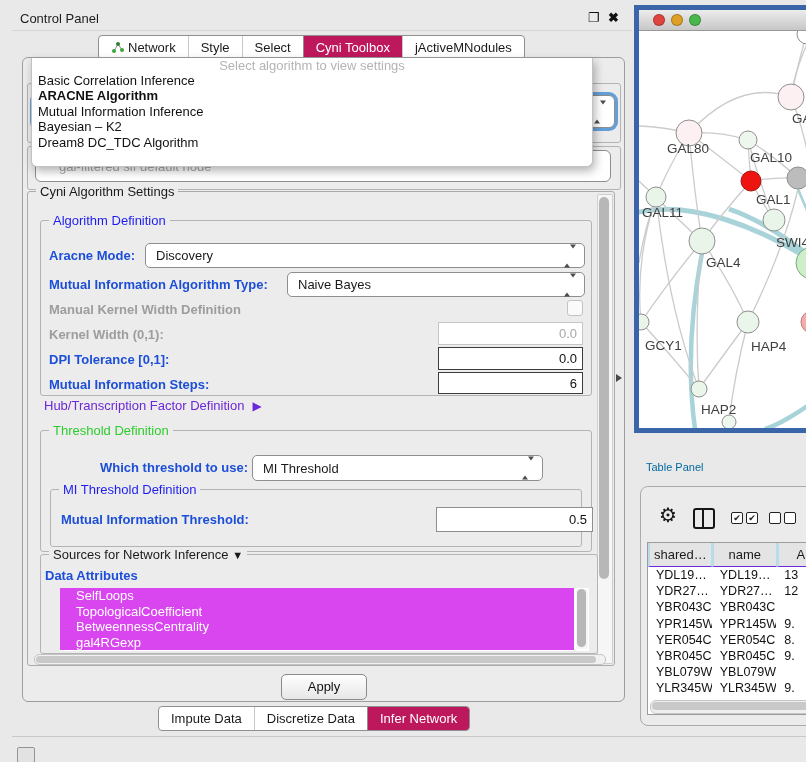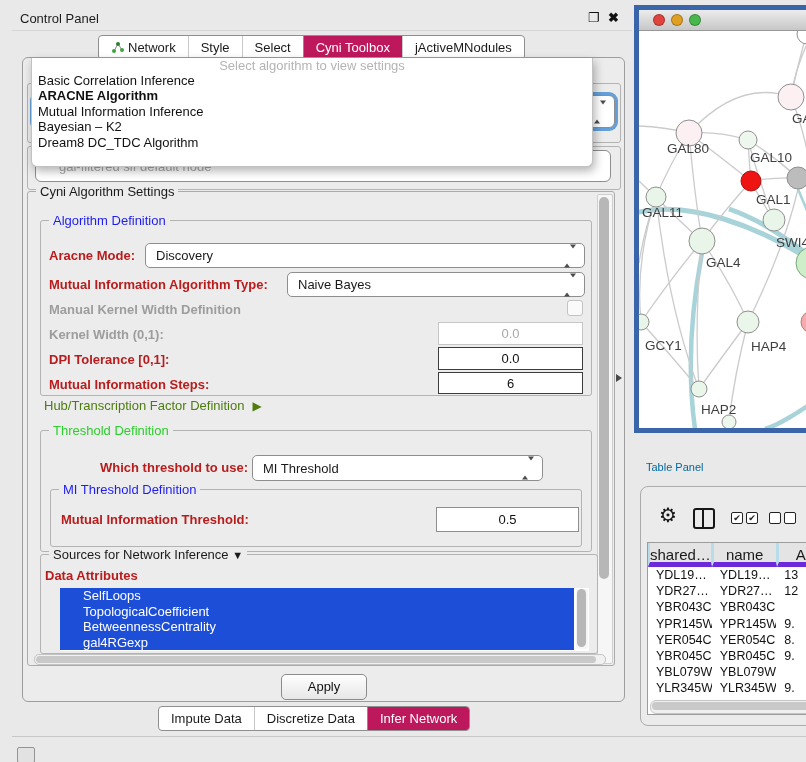--- a/index.html
+++ b/index.html
@@ -16,52 +16,52 @@
   .tab{font-size:13px;color:#1a1a1a;line-height:23px;padding:0 12px;display:flex;align-items:center;gap:4px;
     border-left:1px solid #c9c9c9;white-space:nowrap;}
   .tab:first-child{border-left:none;}
   .tab.selected{background:#be185d;color:#fff;border-left-color:#8f8f8f;}
   .main-panel{position:absolute;left:10px;top:57px;width:601px;height:643px;background:#ececec;
     border:1px solid #9d9d9d;border-radius:6px;}
   .groupbox{position:absolute;border:1px solid #b3b3b3;border-radius:3px;}
   .gtitle{position:absolute;top:-8px;left:8px;background:#ececec;padding:0 4px;font-size:13px;color:#1a1a1a;white-space:nowrap;}
   .gtitle.blue{color:#1d1df0;}
   .gtitle.green{color:#2ecc2e;}
-  .lbl{position:absolute;font-size:13px;font-weight:bold;color:#b91c1c;white-space:nowrap;}
+  .lbl{position:absolute;font-size:13px;font-weight:bold;color:#1d4ed8;white-space:nowrap;}
   .lbl.dis{color:#9d9d9d;}
   .combo{position:absolute;background:#fff;border:1px solid #8e8e8e;border-radius:5px;
     font-size:13px;color:#1a1a1a;display:flex;align-items:center;padding-left:10px;box-sizing:border-box;}
   .combo .arrows{position:absolute;right:8px;top:50%;transform:translateY(-50%);}
   .arr-up{width:0;height:0;border-left:3.5px solid transparent;border-right:3.5px solid transparent;
     border-bottom:4px solid #4c4c4c;margin-bottom:2px;}
   .arr-dn{width:0;height:0;border-left:3.5px solid transparent;border-right:3.5px solid transparent;
     border-top:4px solid #4c4c4c;}
-  .numfield{position:absolute;box-sizing:border-box;text-align:center;font-size:13px;
+  .numfield{position:absolute;box-sizing:border-box;text-align:right;font-size:13px;
     font-family:"Liberation Sans",sans-serif;padding:0 5px;background:#fff;outline:none;}
   .numfield.strong{border:1px solid #3c3c3c;color:#111;}
   .numfield.dis{border:1px solid #c6c6c6;color:#a8a8a8;}
   .numfield.norm{border:1px solid #8e8e8e;color:#111;}
   .checkbox{position:absolute;width:14px;height:14px;border:1px solid #c3c3c3;border-radius:3px;background:#fafafa;}
   
   .popup{position:absolute;left:8px;top:0;width:560px;height:108px;background:#fff;
     border:1px solid #c2c2c2;border-top:none;border-radius:0 0 6px 6px;
     box-shadow:2px 4px 10px rgba(0,0,0,.3);z-index:30;}
   .popup .ph{height:15px;line-height:15px;text-align:center;color:#b4b4b4;font-size:13px;}
   .popup .item{height:15.4px;line-height:15.4px;font-size:13px;color:#111;padding-left:6px;white-space:nowrap;}
   .popup .item.bold{font-weight:bold;}
   
   .vscroll{position:absolute;background:#f6f6f6;border:1px solid #cfcfcf;border-radius:2px;}
   .vthumb{position:absolute;left:1px;width:10px;background:#b7b7b7;border-radius:5px;}
   .hscroll{position:absolute;background:#f1f1f1;border:1px solid #c4c4c4;border-radius:5px;}
   .hthumb{position:absolute;top:1px;height:7px;background:#c9c9c9;border-radius:4px;}
   
   .attr-list{position:absolute;background:#fff;overflow:hidden;}
-  .attr-item{height:15.6px;line-height:15.6px;font-size:13px;color:#fff;background:#1d4ed8;
-    padding-left:23px;margin-right:15px;white-space:nowrap;}
-  .hub-row{position:absolute;font-size:13px;color:#4d7c0f;white-space:nowrap;}
+  .attr-item{height:15.6px;line-height:15.6px;font-size:13px;color:#fff;background:#d946ef;
+    padding-left:16px;margin-right:15px;white-space:nowrap;}
+  .hub-row{position:absolute;font-size:13px;color:#6d28d9;white-space:nowrap;}
   .hub-arrow{font-size:12px;margin-left:8px;}
   .apply-btn{position:absolute;left:258px;top:616px;width:84px;height:24px;border:1px solid #8b8b8b;
     border-radius:5px;background:linear-gradient(#fefefe,#e7e7e7);font-size:13px;color:#111;
     text-align:center;line-height:23px;}
   .bottom-tabbar{position:absolute;left:146px;top:706px;height:23px;display:flex;background:#fff;
     border:1px solid #8f8f8f;border-radius:4px;overflow:hidden;}
   
   #network-window{position:absolute;left:622px;top:5px;width:184px;height:428px;box-sizing:border-box;
     border:5px solid #3a66a9;border-right:none;background:#fff;overflow:hidden;}
   .nw-titlebar{height:20px;background:linear-gradient(#ececec,#c7c7c7);border-bottom:1px solid #989898;position:relative;}
@@ -78,21 +78,21 @@
   .tp-cols{position:absolute;left:52px;top:21px;width:18px;height:17px;border:2px solid #161616;border-radius:3px;}
   .tp-cols:before{content:"";position:absolute;left:7px;top:0;width:2px;height:17px;background:#161616;}
   .cb-pair{position:absolute;top:25px;display:flex;gap:3px;}
   .cb{width:10px;height:10px;border:1.5px solid #222;border-radius:2px;font-size:9px;line-height:10px;
     text-align:center;color:#222;background:#fff;}
   .tp-doc{position:absolute;left:168px;top:18px;width:18px;height:22px;border:2px solid #161616;border-radius:2px;background:#fff;}
   .tp-table{position:absolute;left:6px;top:55px;width:176px;height:171px;background:#fff;
     border:1px solid #9c9c9c;overflow:hidden;}
   .thead{display:flex;height:24px;background:#b9dcea;}
   .th{box-sizing:border-box;background:#e4e4e4;border-left:2px solid #b9dcea;border-right:1px solid #b9dcea;
-    border-bottom:5px solid #6d28d9;font-size:15px;color:#1a1a1a;text-align:center;line-height:23px;white-space:nowrap;overflow:hidden;}
+    border-bottom:1px solid #6d28d9;font-size:13px;color:#1a1a1a;text-align:center;line-height:23px;white-space:nowrap;overflow:hidden;}
   .tr{display:flex;height:16.2px;}
   .td{box-sizing:border-box;font-size:12.5px;color:#111;line-height:16px;padding-left:8px;white-space:nowrap;overflow:hidden;}
   .c1{width:81px;} .c2{width:82px;} .c3{width:60px;}
   .tp-hscroll{position:absolute;left:2px;top:157px;width:170px;height:12px;background:#efefef;
     border:1px solid #c6c6c6;border-radius:6px;}
   .tp-hthumb{position:absolute;left:1px;top:1px;width:160px;height:8px;background:#c9c9c9;border-radius:4px;}
   
   .app-bottom-divider{position:absolute;left:0;top:736px;width:806px;height:1px;background:#c8c8c8;}
   .mini-icon{position:absolute;left:5px;top:747px;width:16px;height:14px;border:1px solid #949494;
     border-radius:2px;background:#e2e2e2;}
@@ -199,21 +199,21 @@
 
           <span class="lbl" style="left:59px;top:29px;">Which threshold to use:</span>
           <div class="combo" style="left:211px;top:24px;width:291px;height:26px;">
             <span>MI Threshold</span>
             <span class="arrows"><span class="arr-up"></span><span class="arr-dn"></span></span>
           </div>
 
           <div class="groupbox" style="left:9px;top:58px;width:530px;height:56px;">
             <span class="gtitle blue">MI Threshold Definition</span>
             <span class="lbl" style="left:10px;top:22px;">Mutual Information Threshold:</span>
-            <input class="numfield norm" style="left: 385px; top: 17px; width: 143px; height: 25px;" value="0.5">
+            <input class="numfield norm" style="left: 385px; top: 17px; width: 157px; height: 25px;" value="0.5">
           </div>
         </div>
 
         <div class="groupbox" style="left:12px;top:362px;width:556px;height:98px;">
           <span class="gtitle"><span>Sources for Network Inference</span> <span style="font-size:11px;">▼</span></span>
           <span class="lbl" style="left:4px;top:13px;">Data Attributes</span>
           <div class="attr-list" style="left:19px;top:33px;width:529px;height:63px;">
             <div class="attr-item">SelfLoops</div>
             <div class="attr-item">TopologicalCoefficient</div>
             <div class="attr-item">BetweennessCentrality</div>

